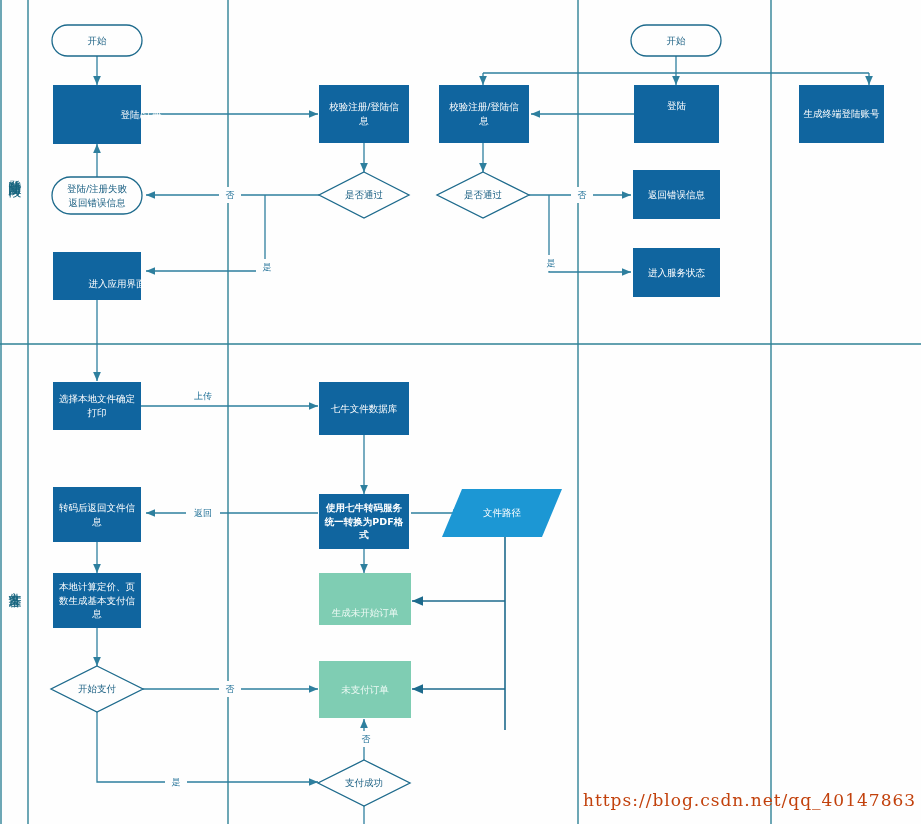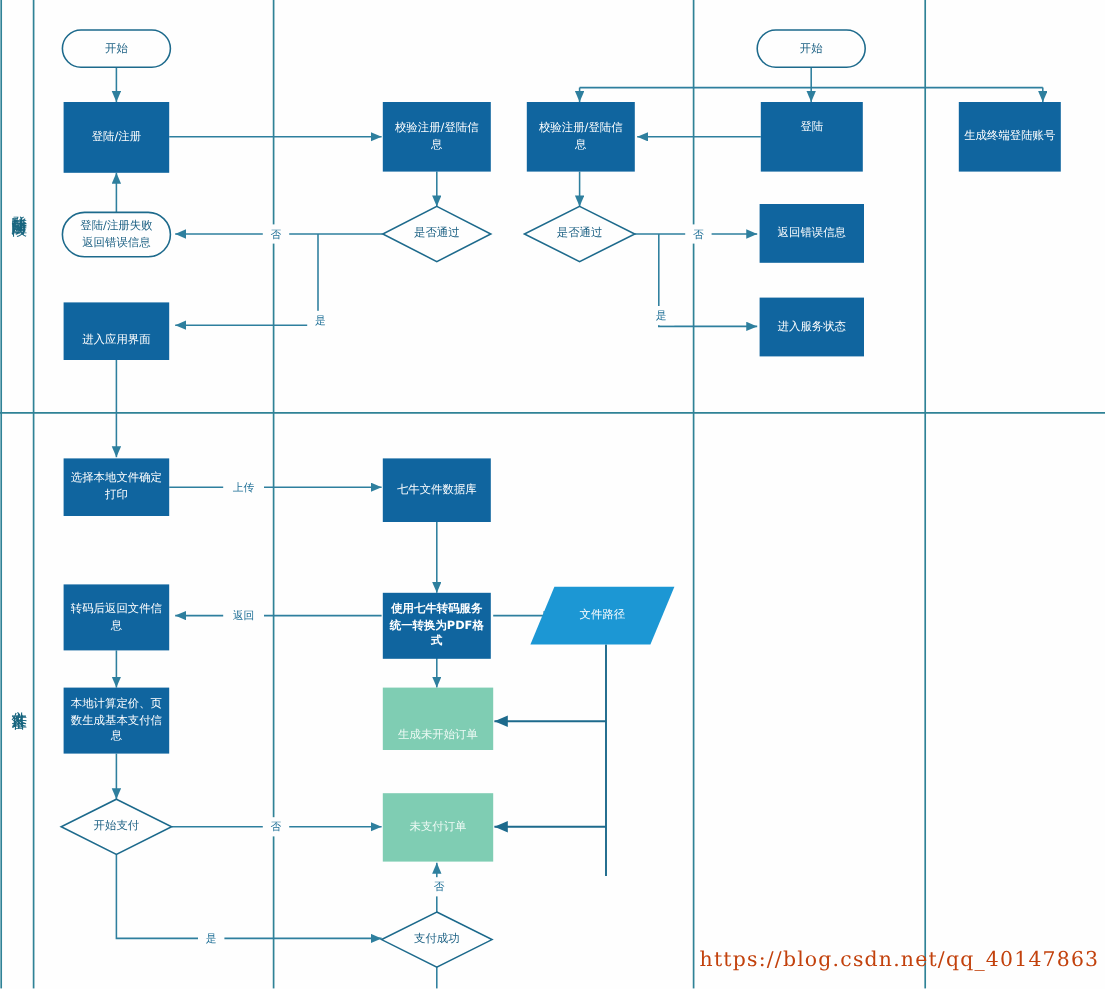--- a/index.html
+++ b/index.html
@@ -193,26 +193,26 @@
     <g>
       <path d="M364,760 L410,783 L364,806 L318,783 Z" fill="#fefefe" stroke="#1d6a8c" stroke-width="1.3"></path>
     </g>
   </svg>
 
   <div class="lane-label" style="left:1px;top:0px;width:27px;height:344px;">登陆注册阶段</div>
   <div class="lane-label" style="left:1px;top:344px;width:27px;height:480px;">文件准备</div>
 
   <div class="node-text t-dark" style="left:52px;top:25px;width:90px;height:31px;">开始</div>
 
-  <div class="node-text t-white" style="left:53px;top:85px;width:88px;height:59px;">登陆/注册</div>
+  <div class="node-text t-white" style="left:53px;top:85px;width:88px;height:59px;padding-left:44px;">登陆/注册</div>
 
   <div class="node-text t-dark" style="left:52px;top:177px;width:90px;height:37px;">登陆/注册失败
 返回错误信息</div>
 
-  <div class="node-text t-white" style="left:53px;top:252px;width:88px;height:64px;">进入应用界面</div>
+  <div class="node-text t-white" style="left:53px;top:252px;width:88px;height:64px;padding-left:20px;">进入应用界面</div>
 
   <div class="node-text t-white" style="left:319px;top:85px;width:90px;height:58px;">校验注册/登陆信
 息</div>
 
   <div class="node-text t-dark" style="left:319px;top:172px;width:90px;height:46px;">是否通过</div>
 
   <div class="node-text t-white" style="left:439px;top:85px;width:90px;height:58px;">校验注册/登陆信
 息</div>
 
   <div class="node-text t-dark" style="left:437px;top:172px;width:92px;height:46px;">是否通过</div>
@@ -254,21 +254,21 @@
   <div class="node-text t-dark" style="left:318px;top:760px;width:92px;height:46px;">支付成功</div>
 
   <div class="edge-label" style="left:219px;top:187px;width:18px;height:16px;">否</div>
 
   <div class="edge-label" style="left:256px;top:259px;width:18px;height:16px;">是</div>
 
   <div class="edge-label" style="left:571px;top:187px;width:18px;height:16px;">否</div>
 
   <div class="edge-label" style="left:540px;top:255px;width:18px;height:16px;">是</div>
 
-  <div class="edge-label" style="left:186px;top:398px;width:30px;height:16px;">上传</div>
+  <div class="edge-label" style="left:186px;top:388px;width:30px;height:16px;">上传</div>
 
   <div class="edge-label" style="left:186px;top:505px;width:30px;height:16px;">返回</div>
 
   <div class="edge-label" style="left:219px;top:681px;width:18px;height:16px;">否</div>
 
   <div class="edge-label" style="left:165px;top:774px;width:18px;height:16px;">是</div>
 
   <div class="edge-label" style="left:355px;top:731px;width:18px;height:16px;">否</div>
 
   <div class="watermark" style="left:583px;top:790px;">https://blog.csdn.net/qq_40147863</div>

